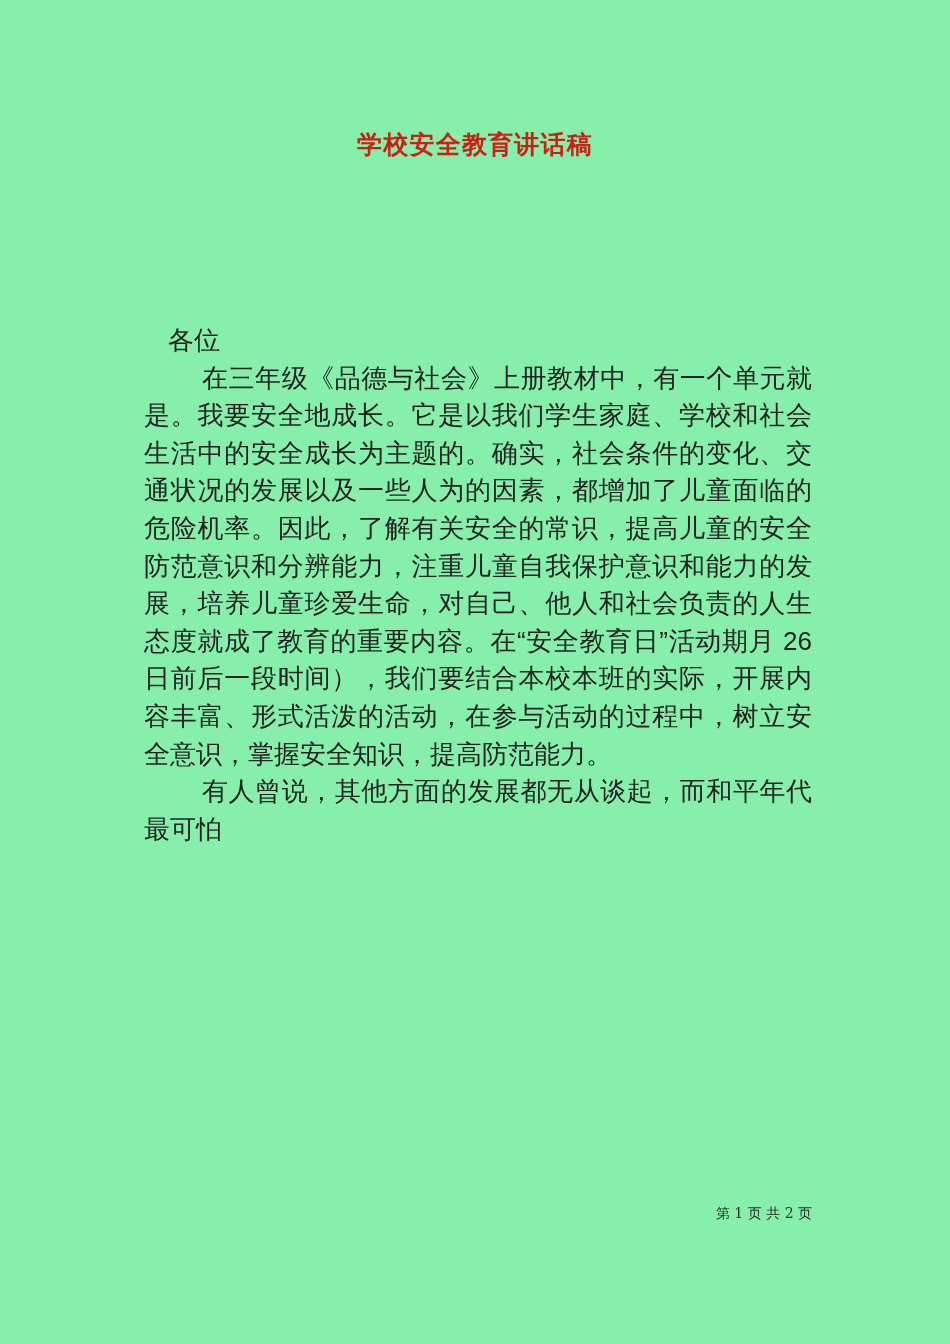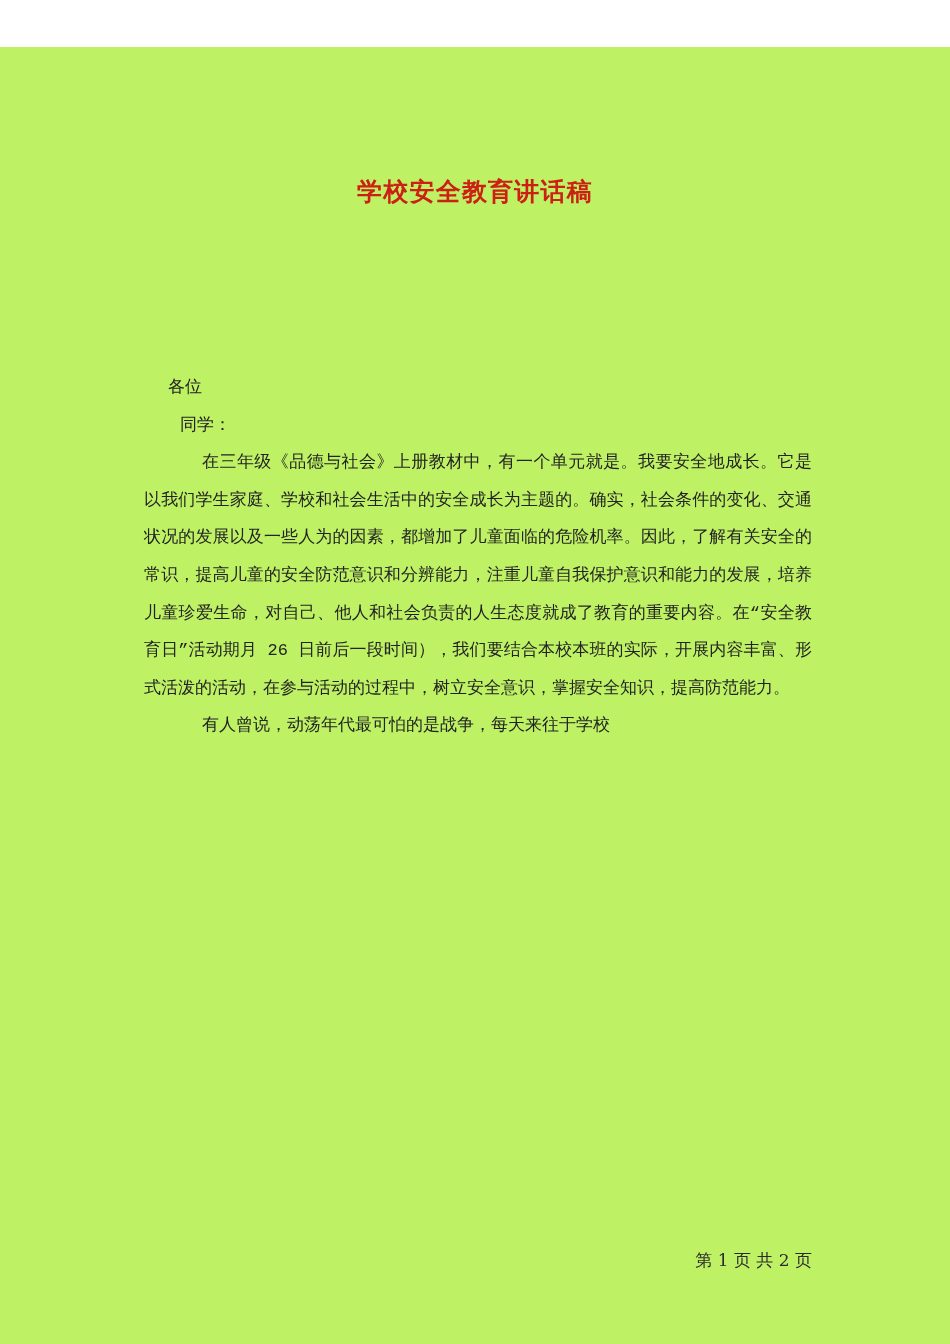--- a/index.html
+++ b/index.html
@@ -12,22 +12,21 @@
     height: 1344px;
     position: relative;
     overflow: hidden;
     font-family: "DejaVu Serif", "Liberation Serif", serif;
     -webkit-font-smoothing: antialiased;
   }
 
   .page {
     position: absolute;
     inset: 0;
-    background: #bef264;
-    margin-top: 47px;
+    background: #86efac;
   }
 
   
   .doc-title {
     position: absolute;
     top: 128px;
     left: 0;
     width: 950px;
     text-align: center;
     font-family: "DejaVu Sans", "Liberation Sans", sans-serif;
@@ -42,62 +41,61 @@
   
   .body-block {
     position: absolute;
     left: 144px;
     top: 322px;
     width: 668px;
   }
 
   .para {
     margin: 0;
-    font-size: 17px;
+    font-size: 26px;
     line-height: 37.6px;
     color: #232323;
     text-align: justify;
     text-justify: inter-ideograph;
     letter-spacing: 0px;
-    font-family: Liberation Mono, monospace;
+    font-family: Liberation Sans, sans-serif;
     word-break: break-all;
   }
 
   
   .indent-1 { text-indent: 24px; }
   .indent-2 { text-indent: 36px; }
   .indent-3 { text-indent: 36px; }
   .indent-body { text-indent: 58px; }
   .indent-body-wide { text-indent: 70px; }
 
   .para.short { text-align: left; }
 
   
   .footer {
     position: absolute;
     left: 144px;
     top: 1203px;
     width: 668px;
     text-align: right;
-    font-size: 17px;
+    font-size: 14px;
     line-height: 20px;
     color: #2b2b2b;
     font-family: "DejaVu Serif", "Liberation Serif", serif;
     white-space: pre;
   }
 </style>
 </head>
 <body>
 
 <div class="page">
 
   <div class="doc-title" style="color: rgb(204, 32, 21);">学校安全教育讲话稿</div>
 
   <div class="body-block">
       <p class="para indent-1 short" style="color: rgb(35, 35, 35);">各位</p>
-      <p class="para indent-2 short" style="color: rgb(35, 35, 35);">同学：</p>
       <p class="para indent-body" style="color: rgb(35, 35, 35);">在三年级《品德与社会》上册教材中，有一个单元就是。我要安全地成长。它是以我们学生家庭、学校和社会生活中的安全成长为主题的。确实，社会条件的变化、交通状况的发展以及一些人为的因素，都增加了儿童面临的危险机率。因此，了解有关安全的常识，提高儿童的安全防范意识和分辨能力，注重儿童自我保护意识和能力的发展，培养儿童珍爱生命，对自己、他人和社会负责的人生态度就成了教育的重要内容。在“安全教育日”活动期月 26 日前后一段时间），我们要结合本校本班的实际，开展内容丰富、形式活泼的活动，在参与活动的过程中，树立安全意识，掌握安全知识，提高防范能力。</p>
-      <p class="para indent-body" style="color: rgb(35, 35, 35);">有人曾说，动荡年代最可怕的是战争，每天来往于学校</p>
+      <p class="para indent-body" style="color: rgb(35, 35, 35);">有人曾说，其他方面的发展都无从谈起，而和平年代最可怕</p>
     </div>
 
   <div class="footer">第 1 页 共 2 页</div>
 
 </div>
 
 </body></html>

